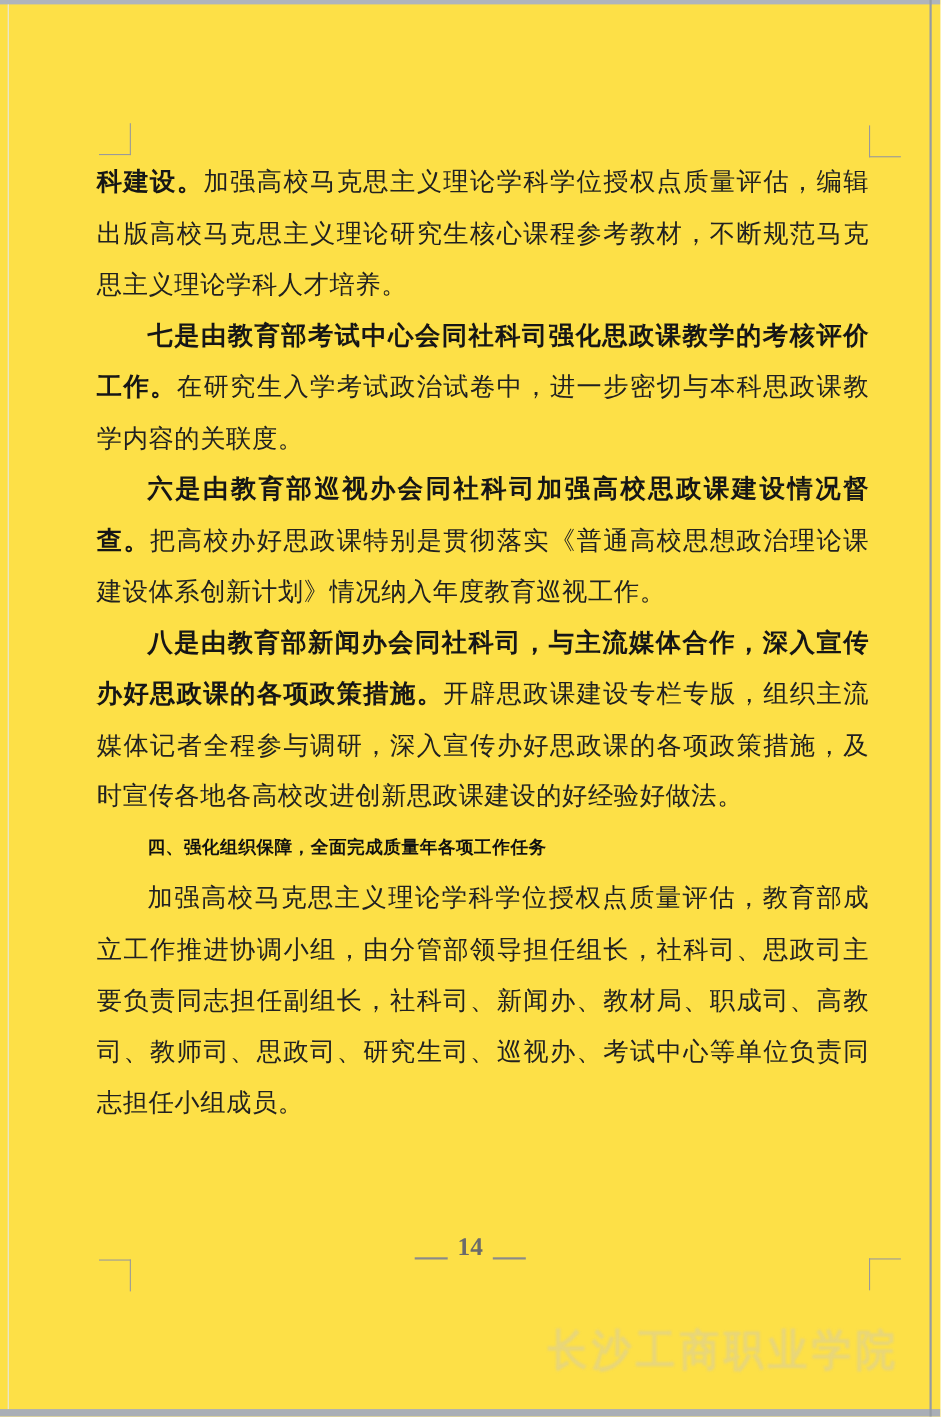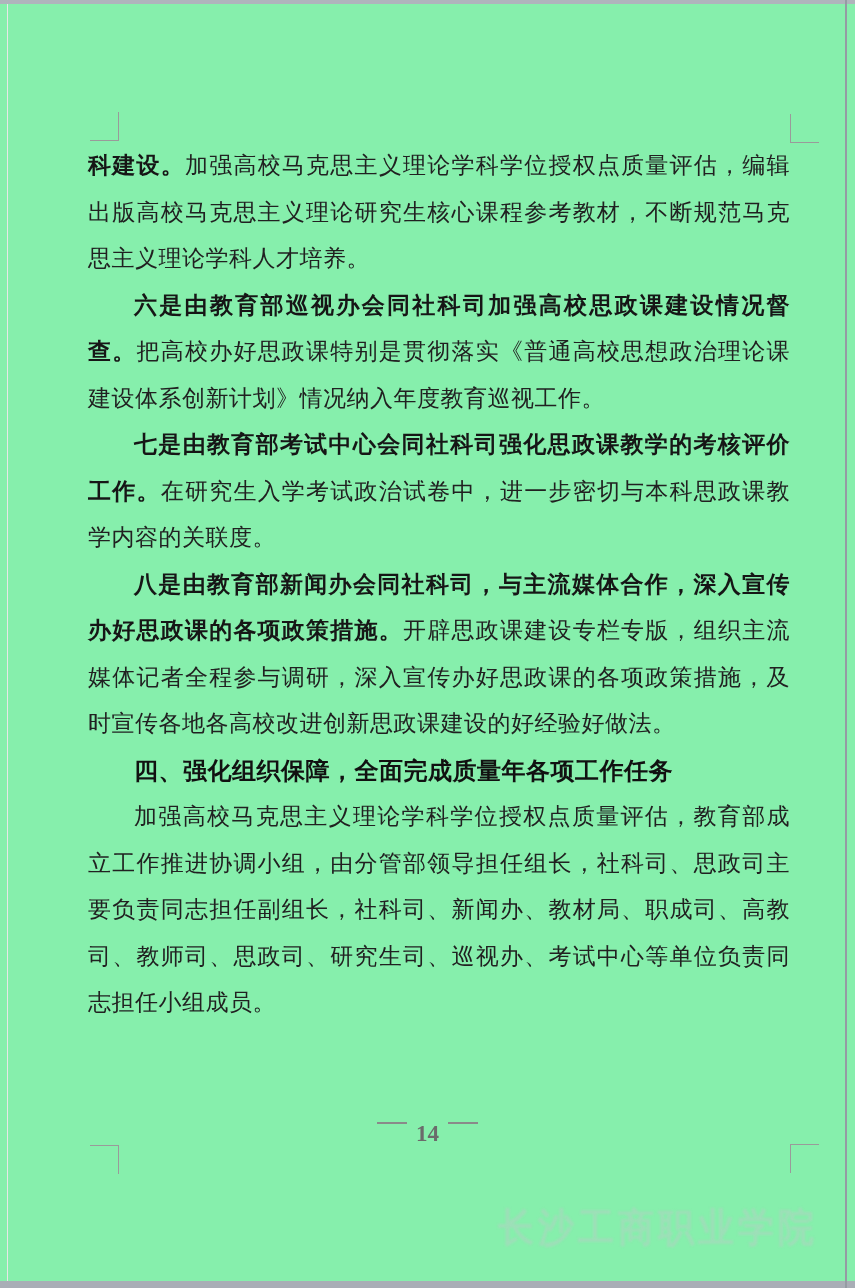--- a/index.html
+++ b/index.html
@@ -1,19 +1,19 @@
 <!DOCTYPE html>
 <html><head>
 <meta charset="utf-8">
 <style>
   html,body{margin:0;padding:0;background:#ffffff;}
   .screen{
     position:relative;
     width:855px;height:1288px;
-    background:#86efac;
+    background:#fde047;
     overflow:hidden;
     font-family:"Liberation Serif","DejaVu Serif",serif;
     color:#212121;
   }
   
   .edge{position:absolute;}
   .edge-top{left:0;top:0;width:855px;height:4px;background:#afb4bc;}
   .edge-bottom{left:0;top:1281px;width:855px;height:7px;background:#a9aeb6;}
   .edge-right{left:845px;top:0;width:2px;height:1288px;background:#959ba3;}
   .edge-left{left:7px;top:4px;width:1px;height:1277px;background:#e7e7e7;}
@@ -32,31 +32,31 @@
     text-align:justify;
     letter-spacing:0.5px;
   }
   .para{margin:0;text-align:justify;}
   .para.indent{text-indent:46px;}
   .para b{font-weight:700;color:#161616;}
   .heading{
     margin:0;
     font-family:"Liberation Sans","DejaVu Sans",sans-serif;
     font-weight:700;
-    font-size:24px;
+    font-size:16px;
     line-height:46.5px;
     color:#111;
     text-indent:46px;
     text-align:left;
   }
 
   .pagenum{
     position:absolute;
     left:0;top:1122px;width:855px;
-    display:flex;align-items:flex-start;justify-content:center;
+    display:flex;align-items:flex-end;justify-content:center;
     gap:9px;
     color:#6b6b6b;
   }
   .pagenum .dash{display:inline-block;width:30px;height:2px;background:#8a8a8a;}
   .pagenum .num{
     font-family:"Liberation Serif","DejaVu Serif",serif;
     font-weight:700;font-size:23px;color:#6b6b6b;line-height:23px;
   }
 
   .watermark{
@@ -85,23 +85,23 @@
 
   <div class="crop crop-tl"></div>
   <div class="crop crop-tr"></div>
   <div class="crop crop-bl"></div>
   <div class="crop crop-br"></div>
 
   <div class="textblock">
 
     <p class="para"><b>科建设。</b><span>加强高校马克思主义理论学科学位授权点质量评估，编辑出版高校马克思主义理论研究生核心课程参考教材，不断规范马克思主义理论学科人才培养。</span></p>
 
+    <p class="para indent"><b>七是由教育部考试中心会同社科司强化思政课教学的考核评价工作。</b><span>在研究生入学考试政治试卷中，进一步密切与本科思政课教学内容的关联度。</span></p>
+
     <p class="para indent"><b>六是由教育部巡视办会同社科司加强高校思政课建设情况督查。</b><span>把高校办好思政课特别是贯彻落实《普通高校思想政治理论课建设体系创新计划》情况纳入年度教育巡视工作。</span></p>
-
-    <p class="para indent"><b>七是由教育部考试中心会同社科司强化思政课教学的考核评价工作。</b><span>在研究生入学考试政治试卷中，进一步密切与本科思政课教学内容的关联度。</span></p>
 
     <p class="para indent"><b>八是由教育部新闻办会同社科司，与主流媒体合作，深入宣传办好思政课的各项政策措施。</b><span>开辟思政课建设专栏专版，组织主流媒体记者全程参与调研，深入宣传办好思政课的各项政策措施，及时宣传各地各高校改进创新思政课建设的好经验好做法。</span></p>
 
     <h2 class="heading">四、强化组织保障，全面完成质量年各项工作任务</h2>
 
     <p class="para indent"><span>加强高校马克思主义理论学科学位授权点质量评估，教育部成立工作推进协调小组，由分管部领导担任组长，社科司、思政司主要负责同志担任副组长，社科司、新闻办、教材局、职成司、高教司、教师司、思政司、研究生司、巡视办、考试中心等单位负责同志担任小组成员。</span></p>
 
   </div>
 
   <div class="pagenum">

